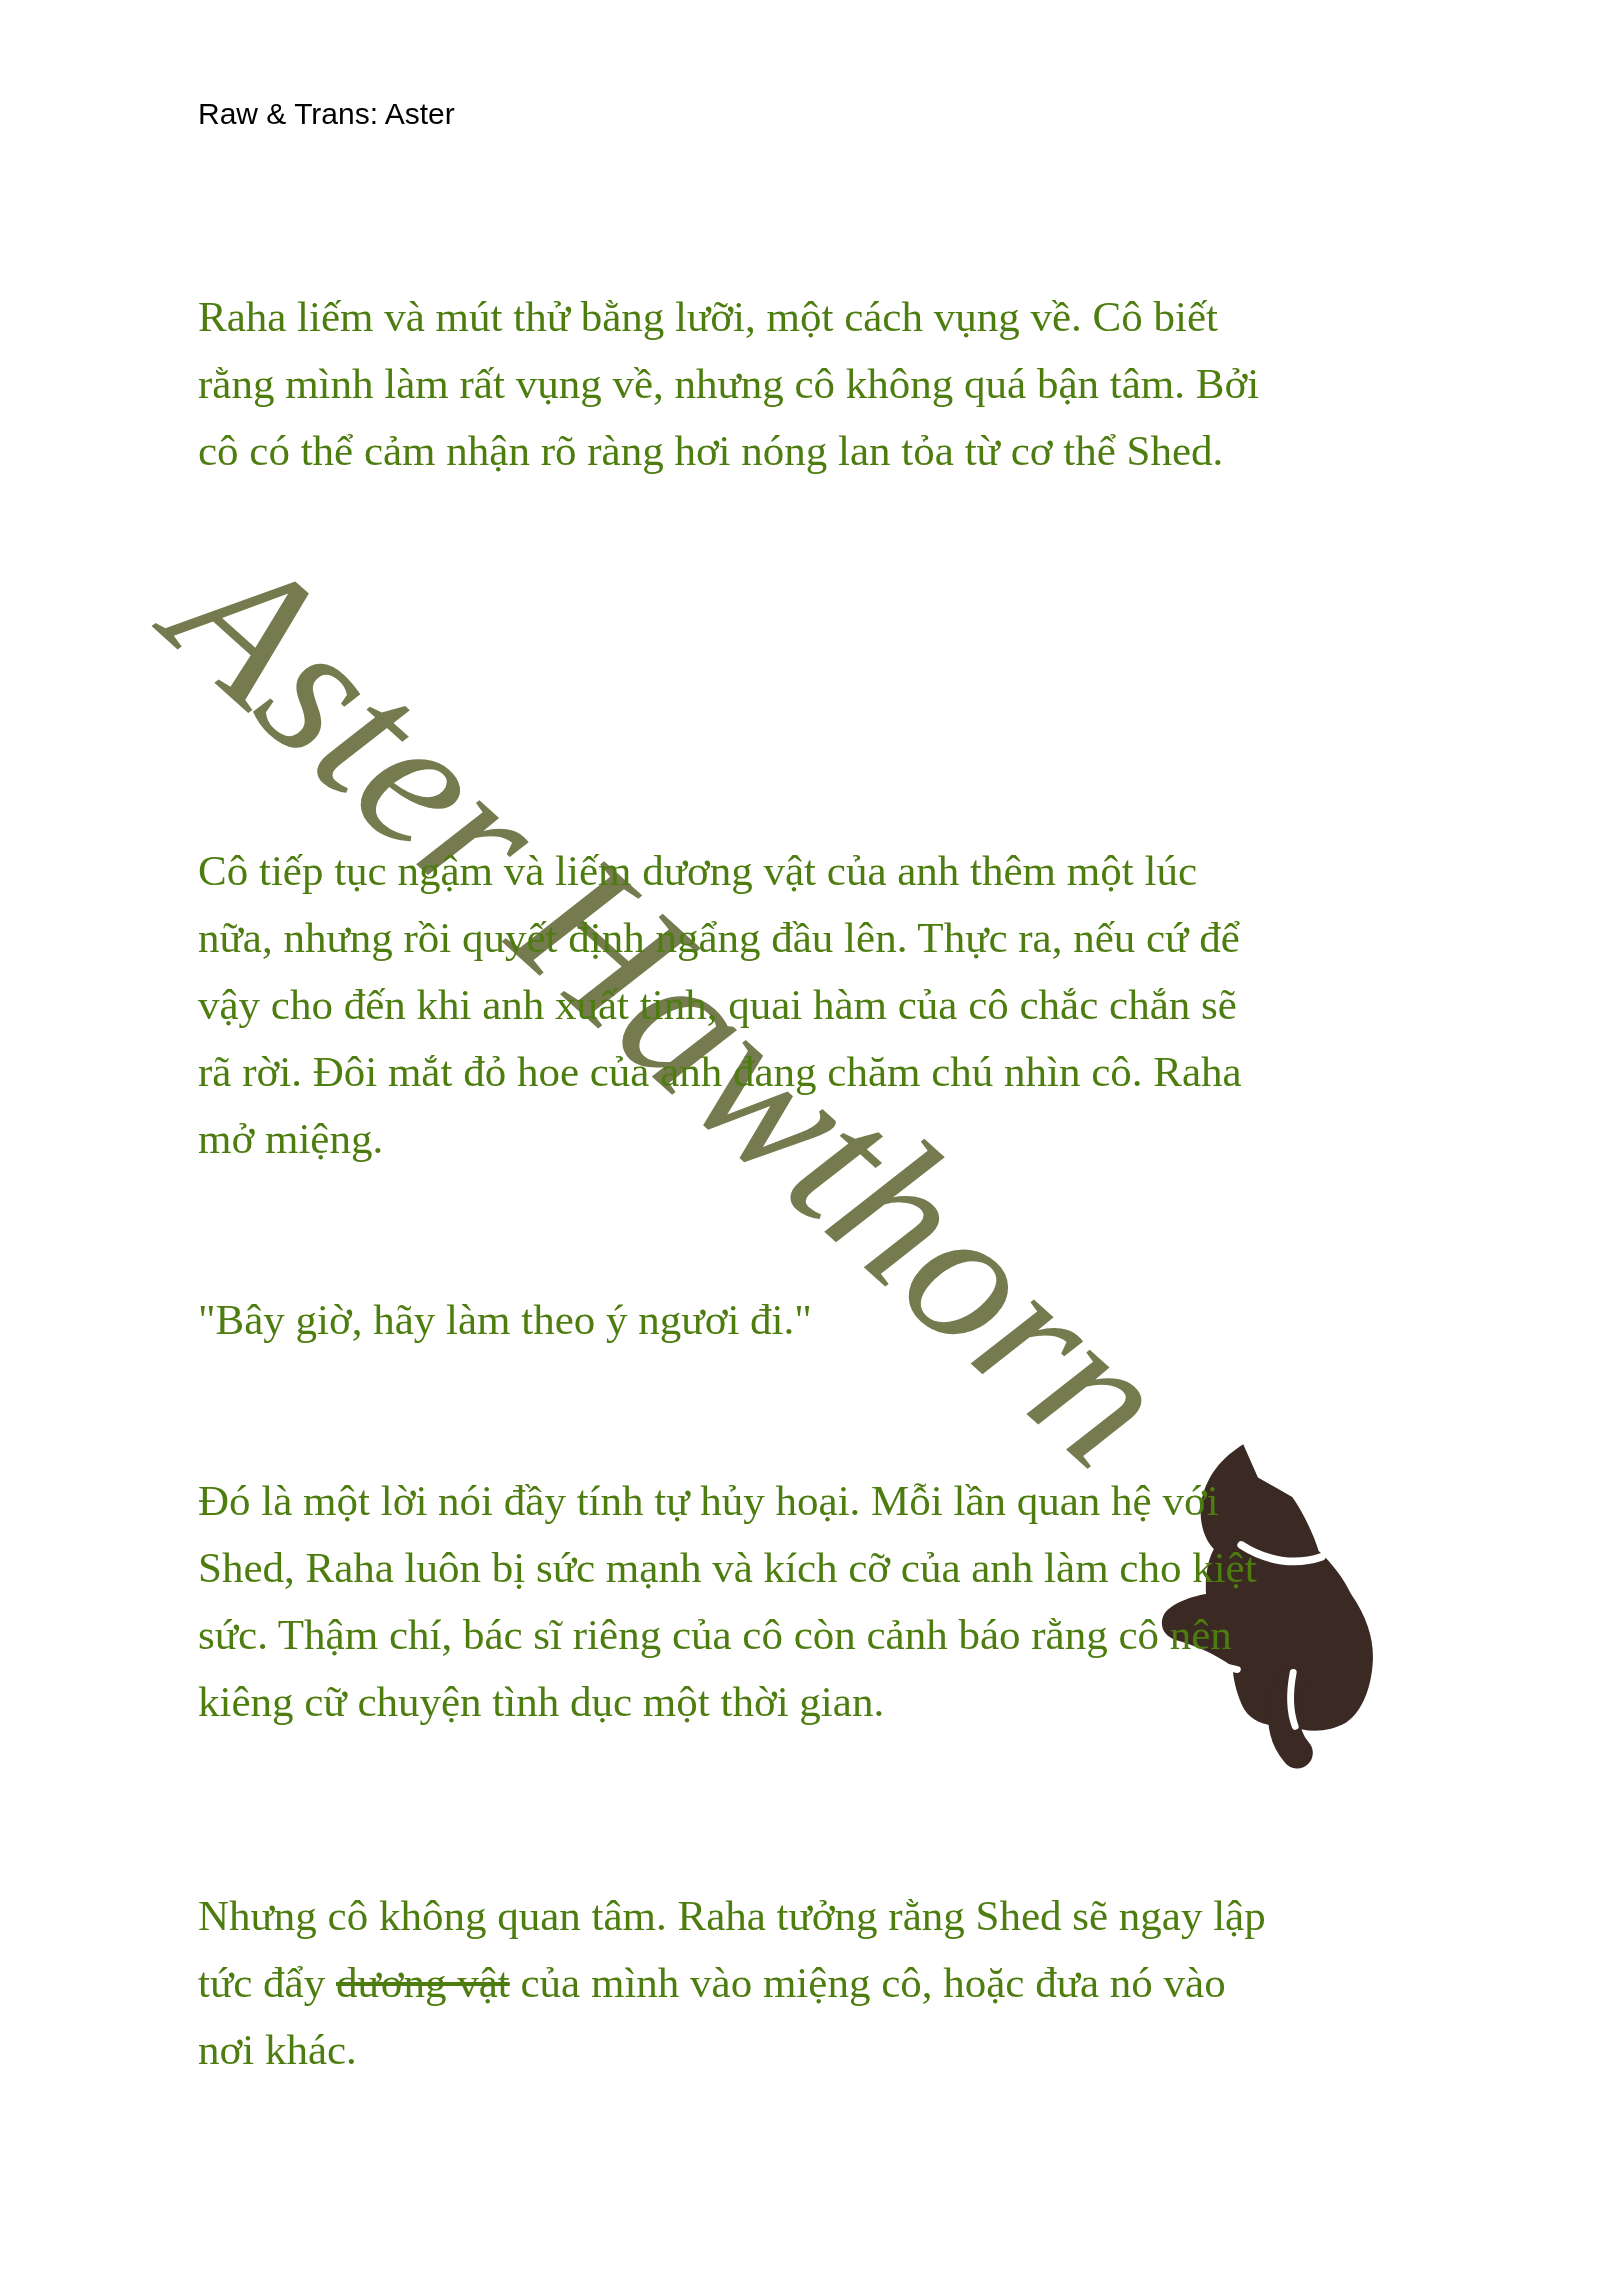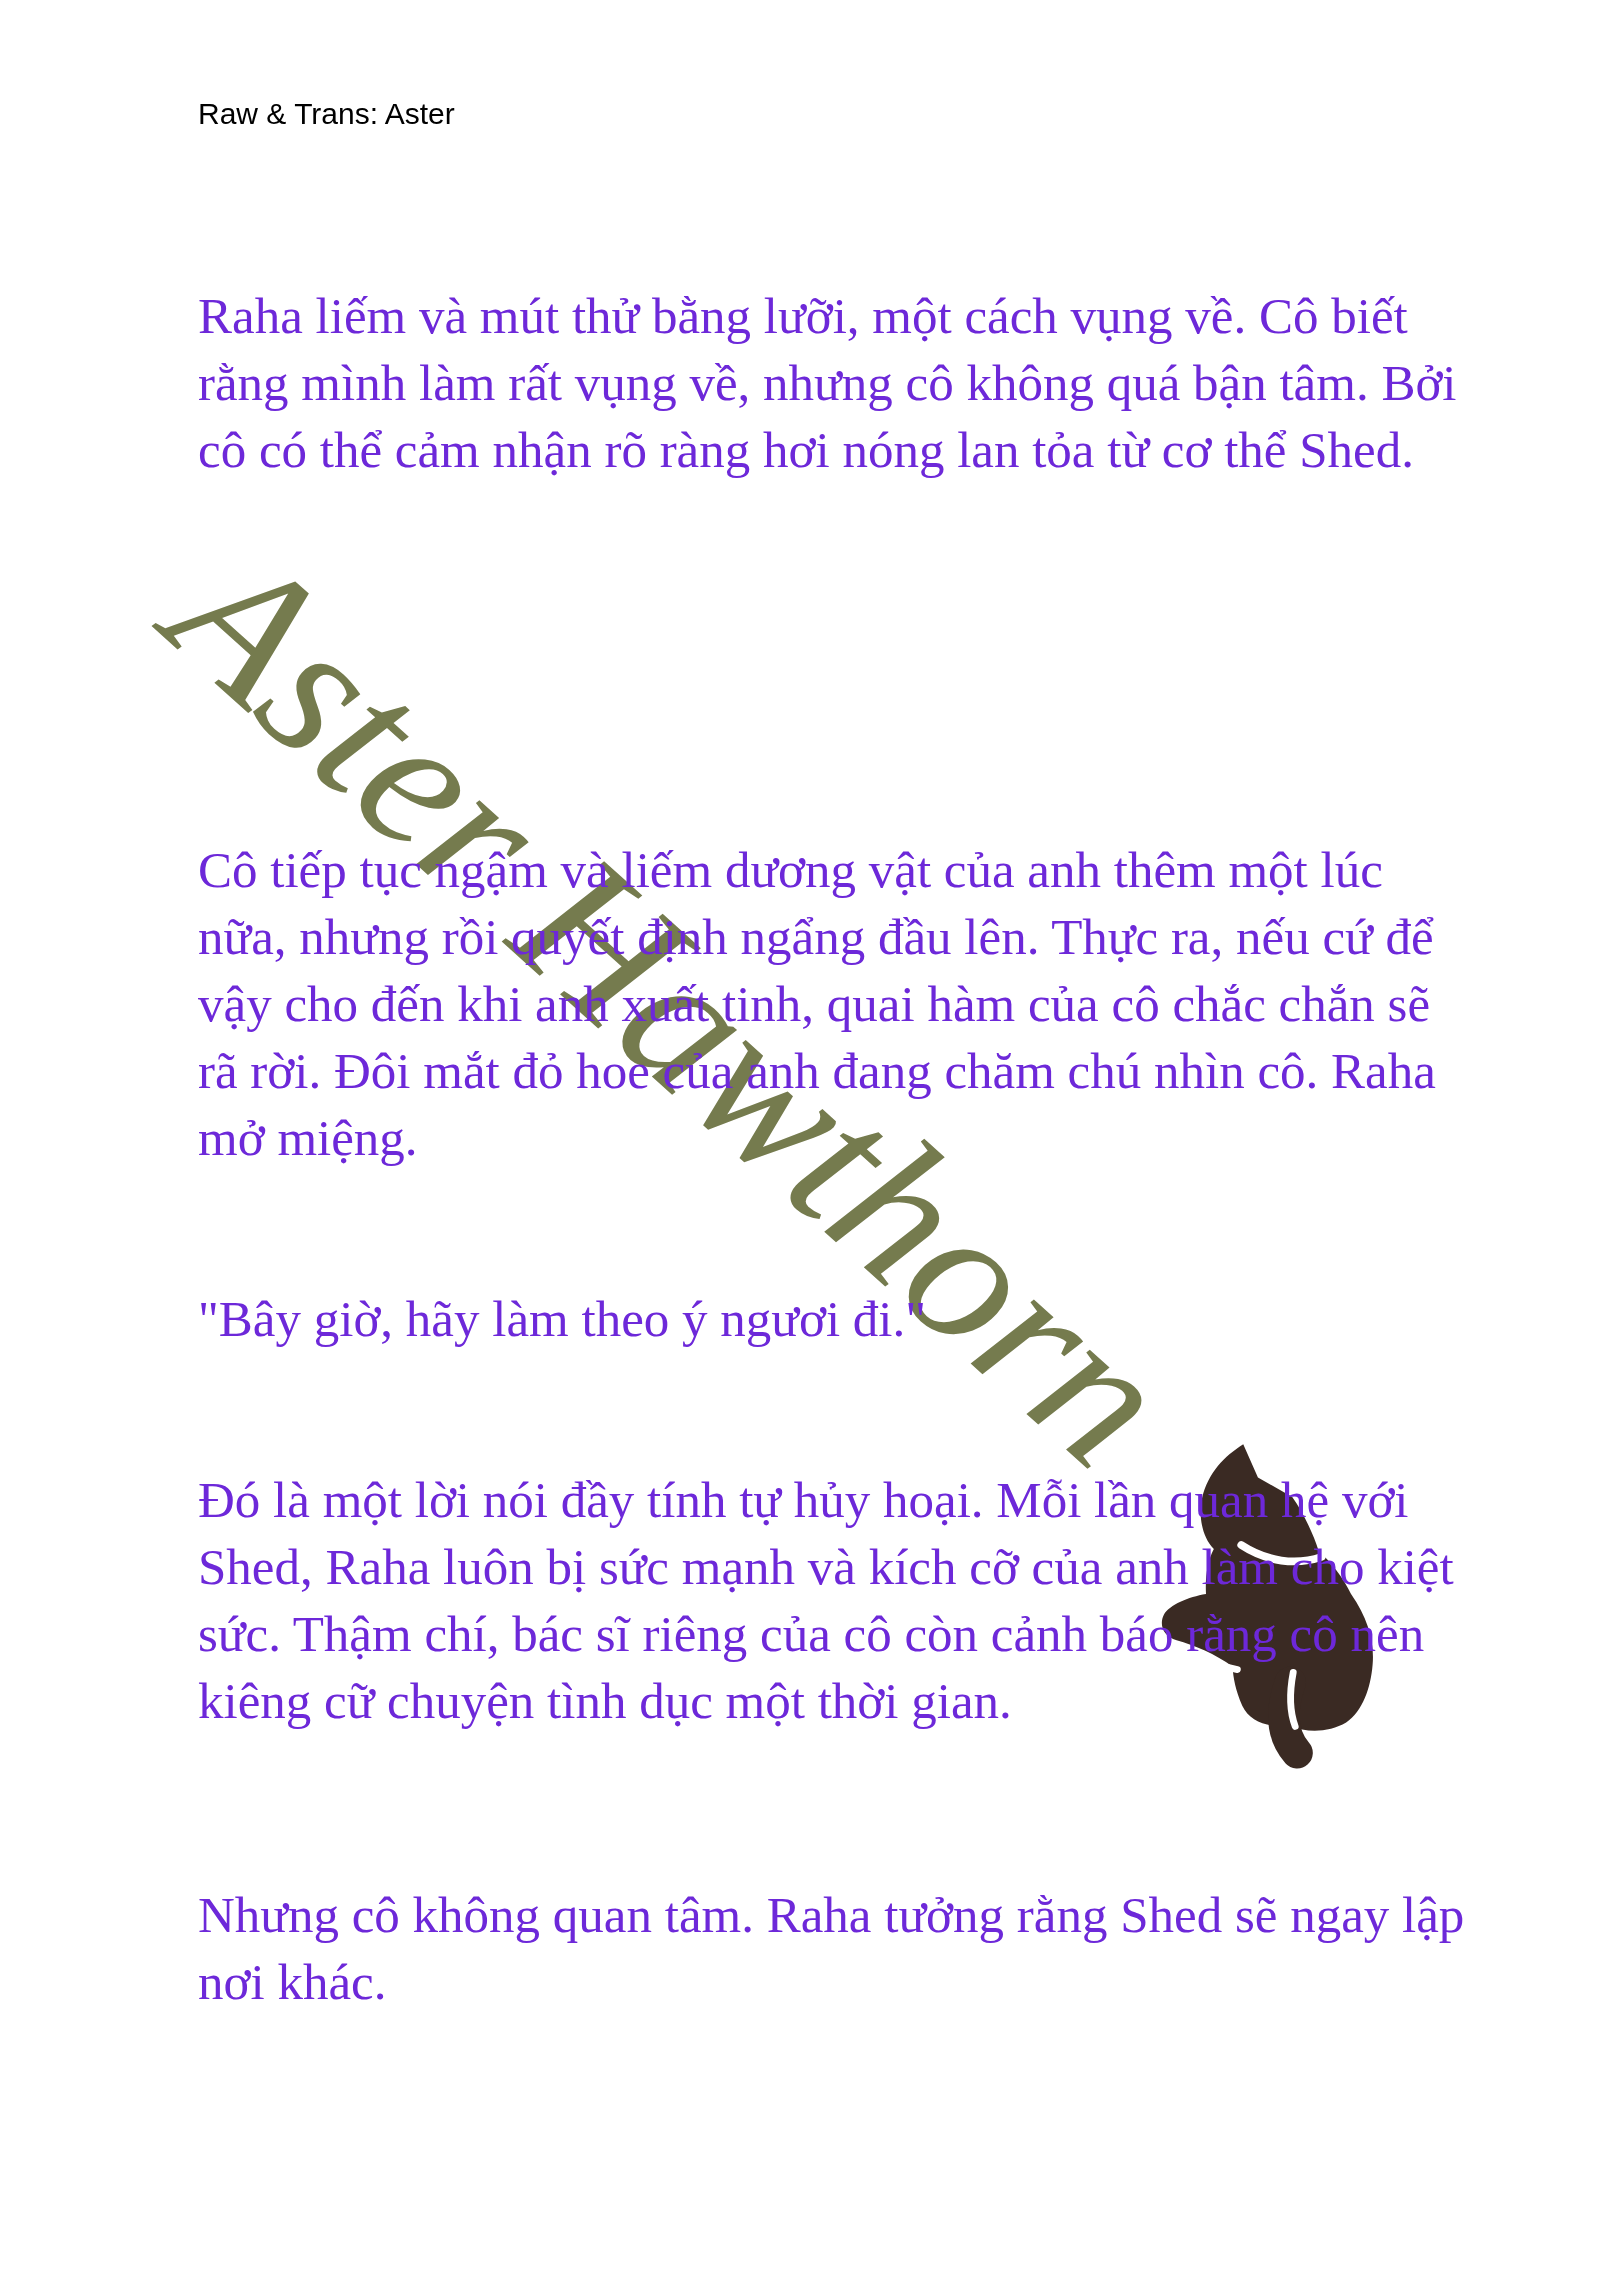--- a/index.html
+++ b/index.html
@@ -16,21 +16,21 @@
   .watermark {
     position:absolute; left:671px; top:1005px; z-index:1;
     transform:translate(-50%,-50%) rotate(42deg);
     font-family:"Liberation Serif","DejaVu Serif",serif;
     font-style:italic; font-size:196px; line-height:1;
     white-space:nowrap;
   }
   .cat-art { position:absolute; left:1157px; top:1402px; z-index:2; }
   .para {
     position:absolute; left:198px; z-index:3;
-    font-size:51px; line-height:67px; color:#6d28d9; white-space:nowrap;
+    font-size:43px; line-height:67px; color:#4d7c0f; white-space:nowrap;
   }
   .p1 { top:283px; }
   .p2 { top:594px; }
   .p3 { top:837px; }
   .p4 { top:1286px; }
   .p5 { top:1467px; }
   .p6 { top:1854px;margin-top:28px; }
   .struck { text-decoration:line-through; text-decoration-thickness:3.9px; }
 </style>
 </head>
@@ -90,17 +90,20 @@
 
   <div class="para p5">
     <div>Đó là một lời nói đầy tính tự hủy hoại. Mỗi lần quan hệ với</div>
     <div>Shed, Raha luôn bị sức mạnh và kích cỡ của anh làm cho kiệt</div>
     <div>sức. Thậm chí, bác sĩ riêng của cô còn cảnh báo rằng cô nên</div>
     <div>kiêng cữ chuyện tình dục một thời gian.</div>
   </div>
 
   <div class="para p6">
     <div>Nhưng cô không quan tâm. Raha tưởng rằng Shed sẽ ngay lập</div>
+    <div>
+      <span>tức đẩy </span><span class="struck">dương vật</span><span> của mình vào miệng cô, hoặc đưa nó vào</span>
+    </div>
     <div>nơi khác.</div>
   </div>
 
 </div>
 
 
 </body></html>

